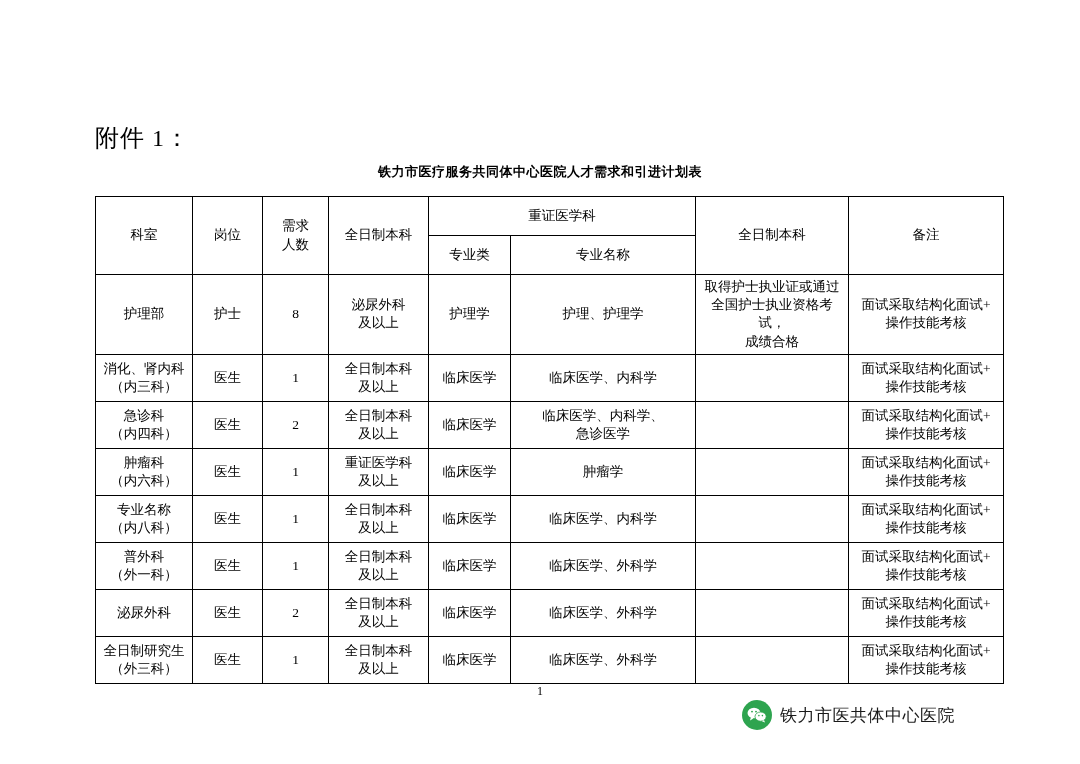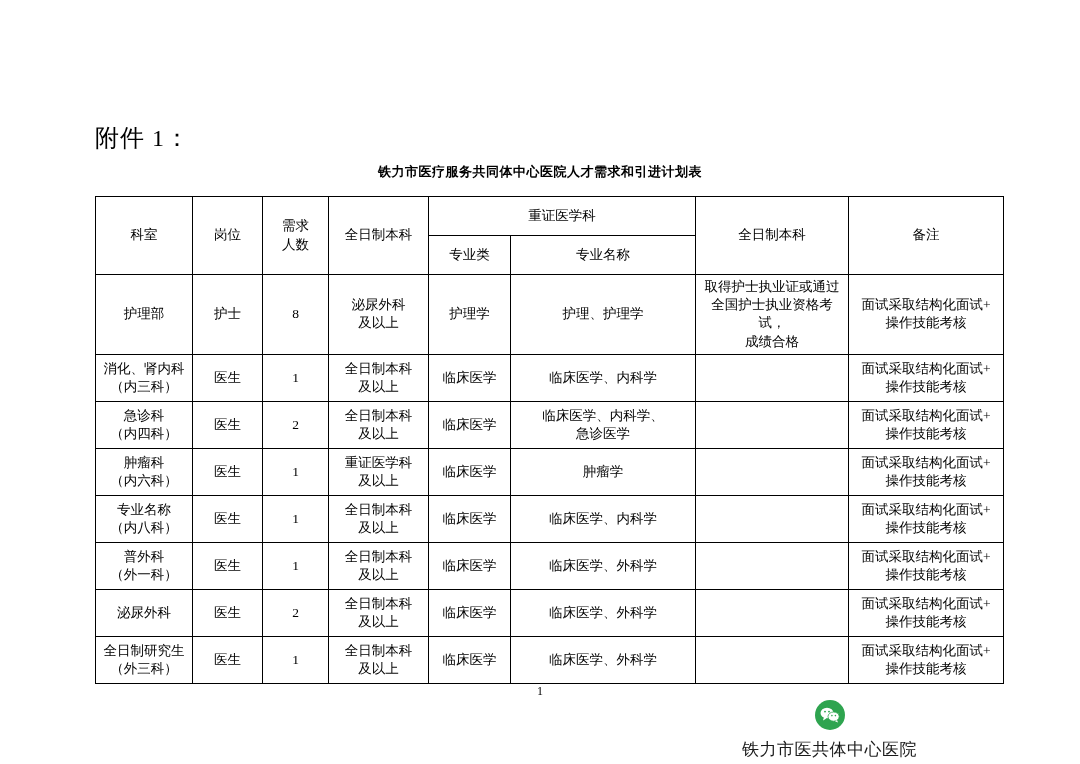--- a/index.html
+++ b/index.html
@@ -92,21 +92,20 @@
     text-align: center;
     font-size: 12px;
   }
   .footer-brand {
     position: absolute;
     left: 742px;
     top: 700px;
     display: flex;
     align-items: center;
     gap: 8px;
-    flex-direction: column;
   }
   .wechat-badge {
     width: 30px;
     height: 30px;
     border-radius: 50%;
     background: #2ea44f;
     position: relative;
     flex: 0 0 auto;
   }
   .wechat-badge svg {

